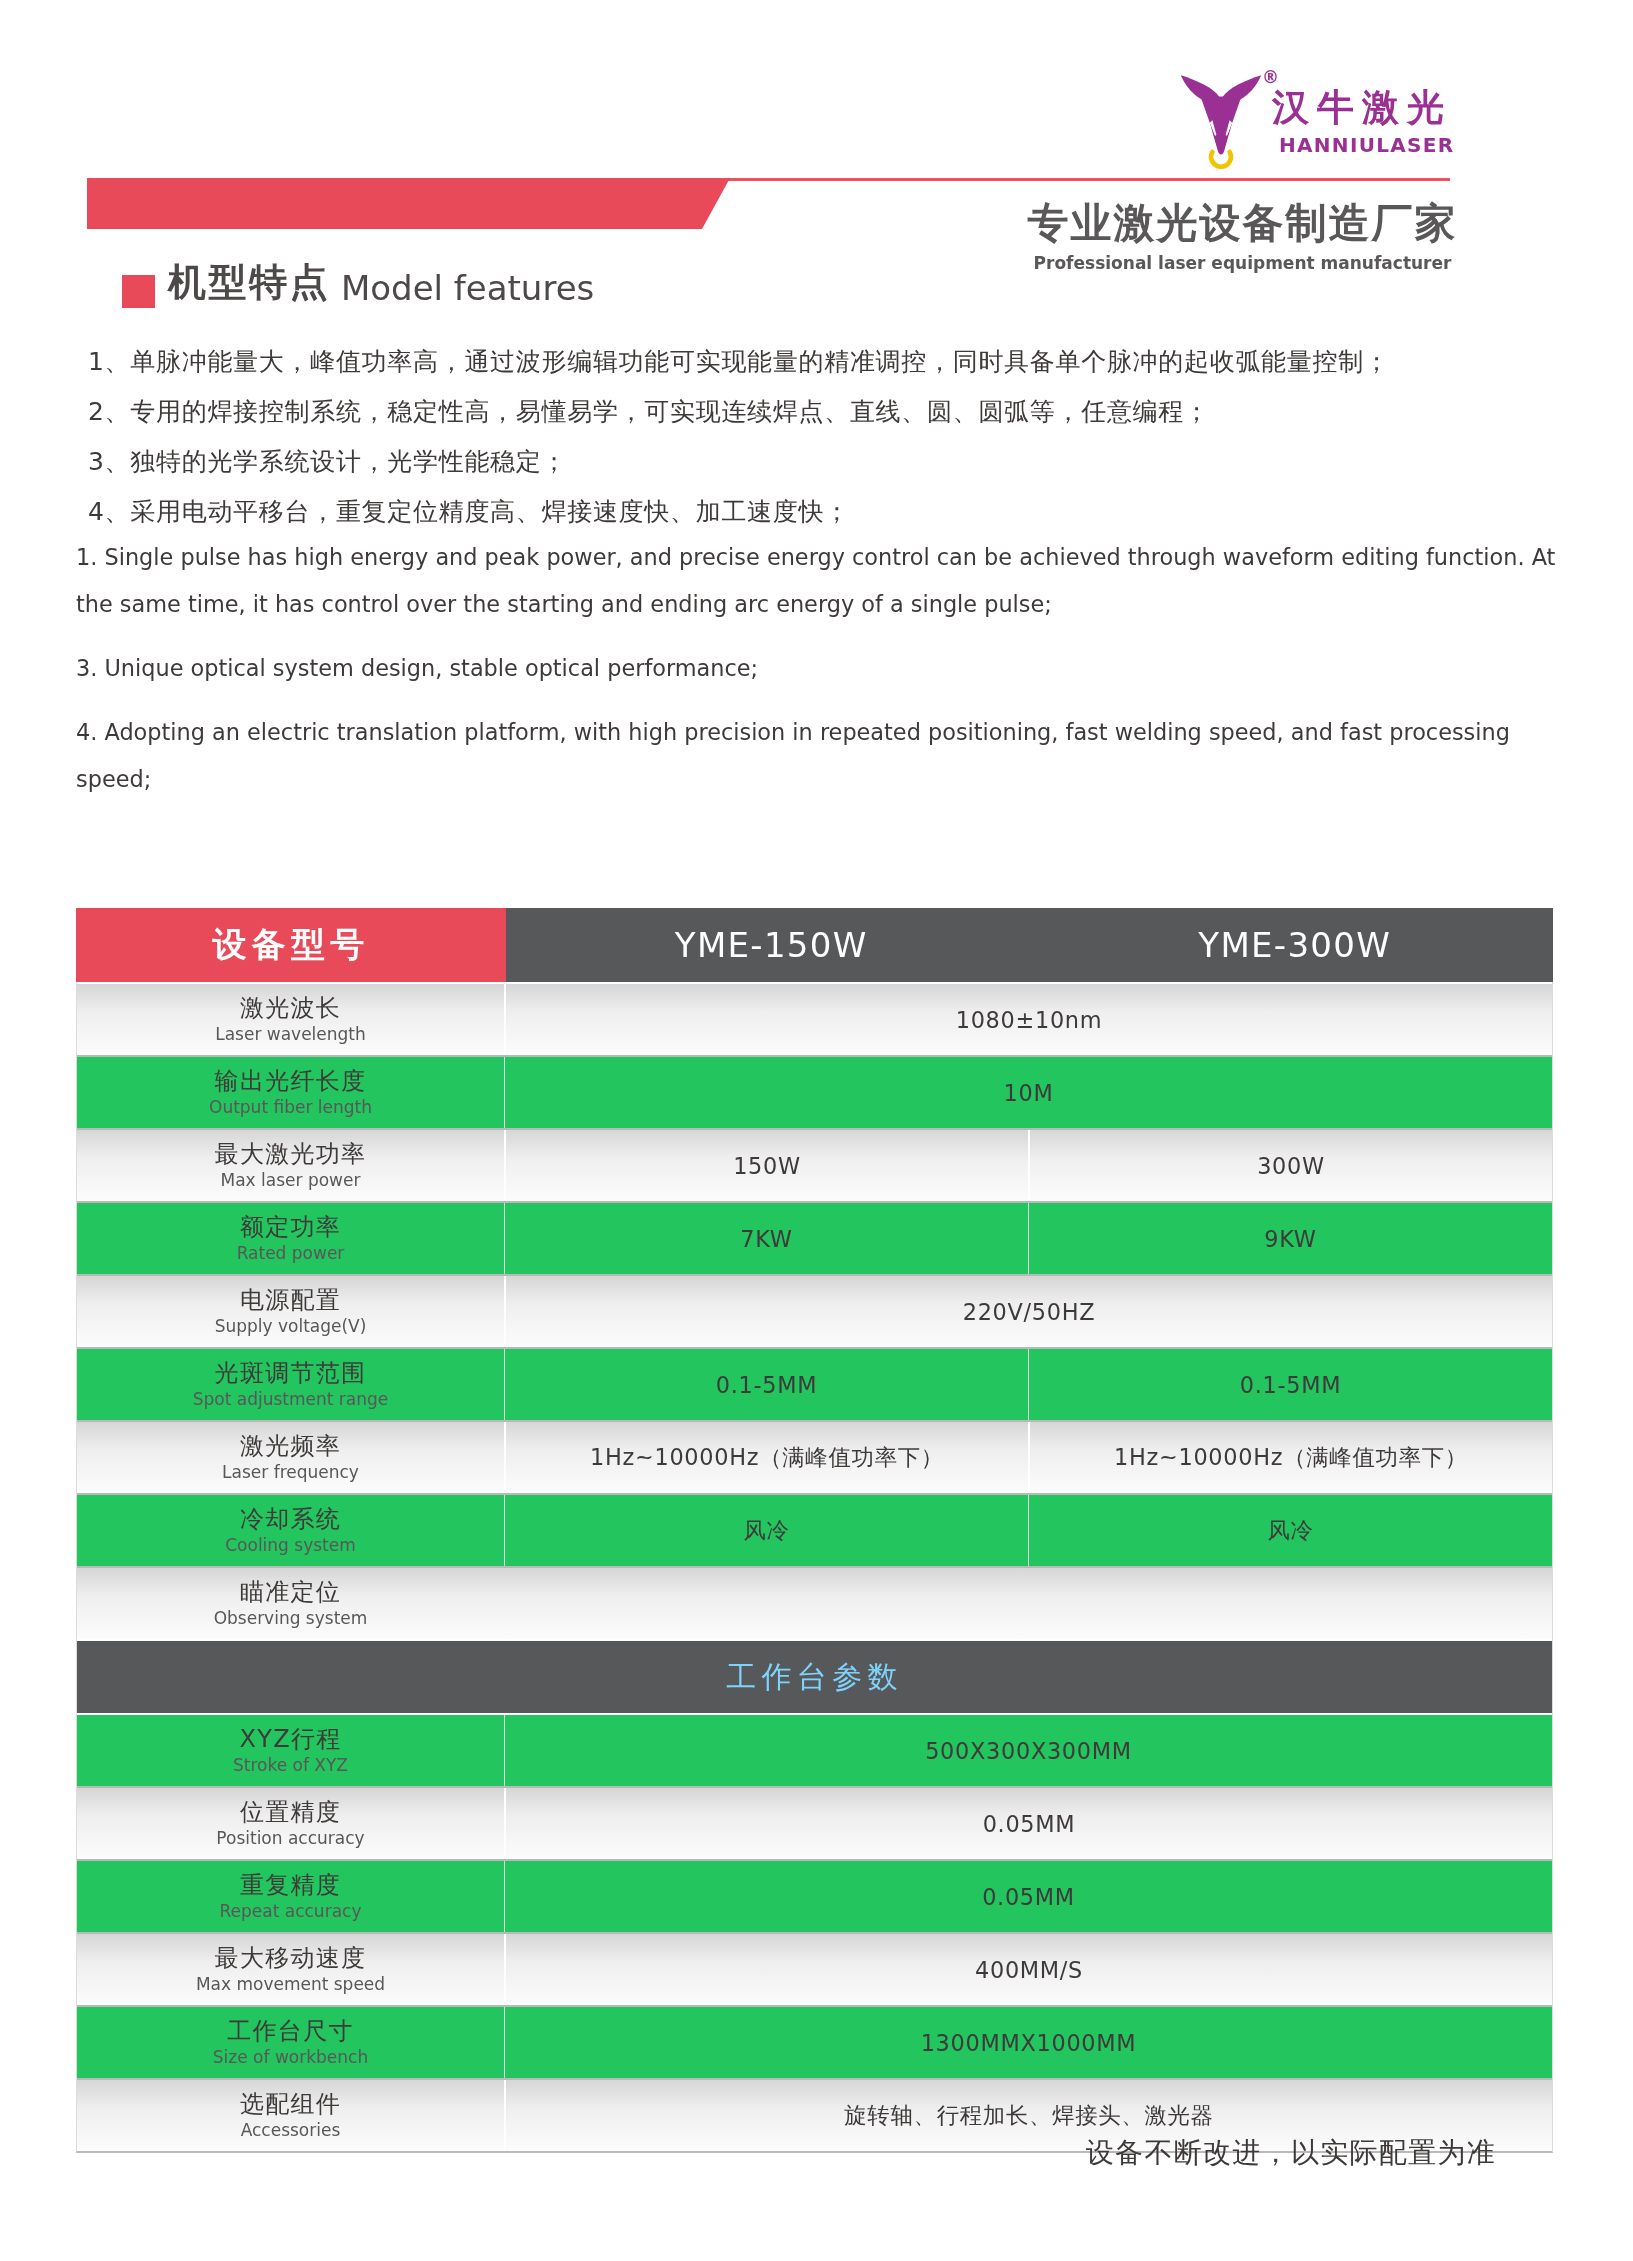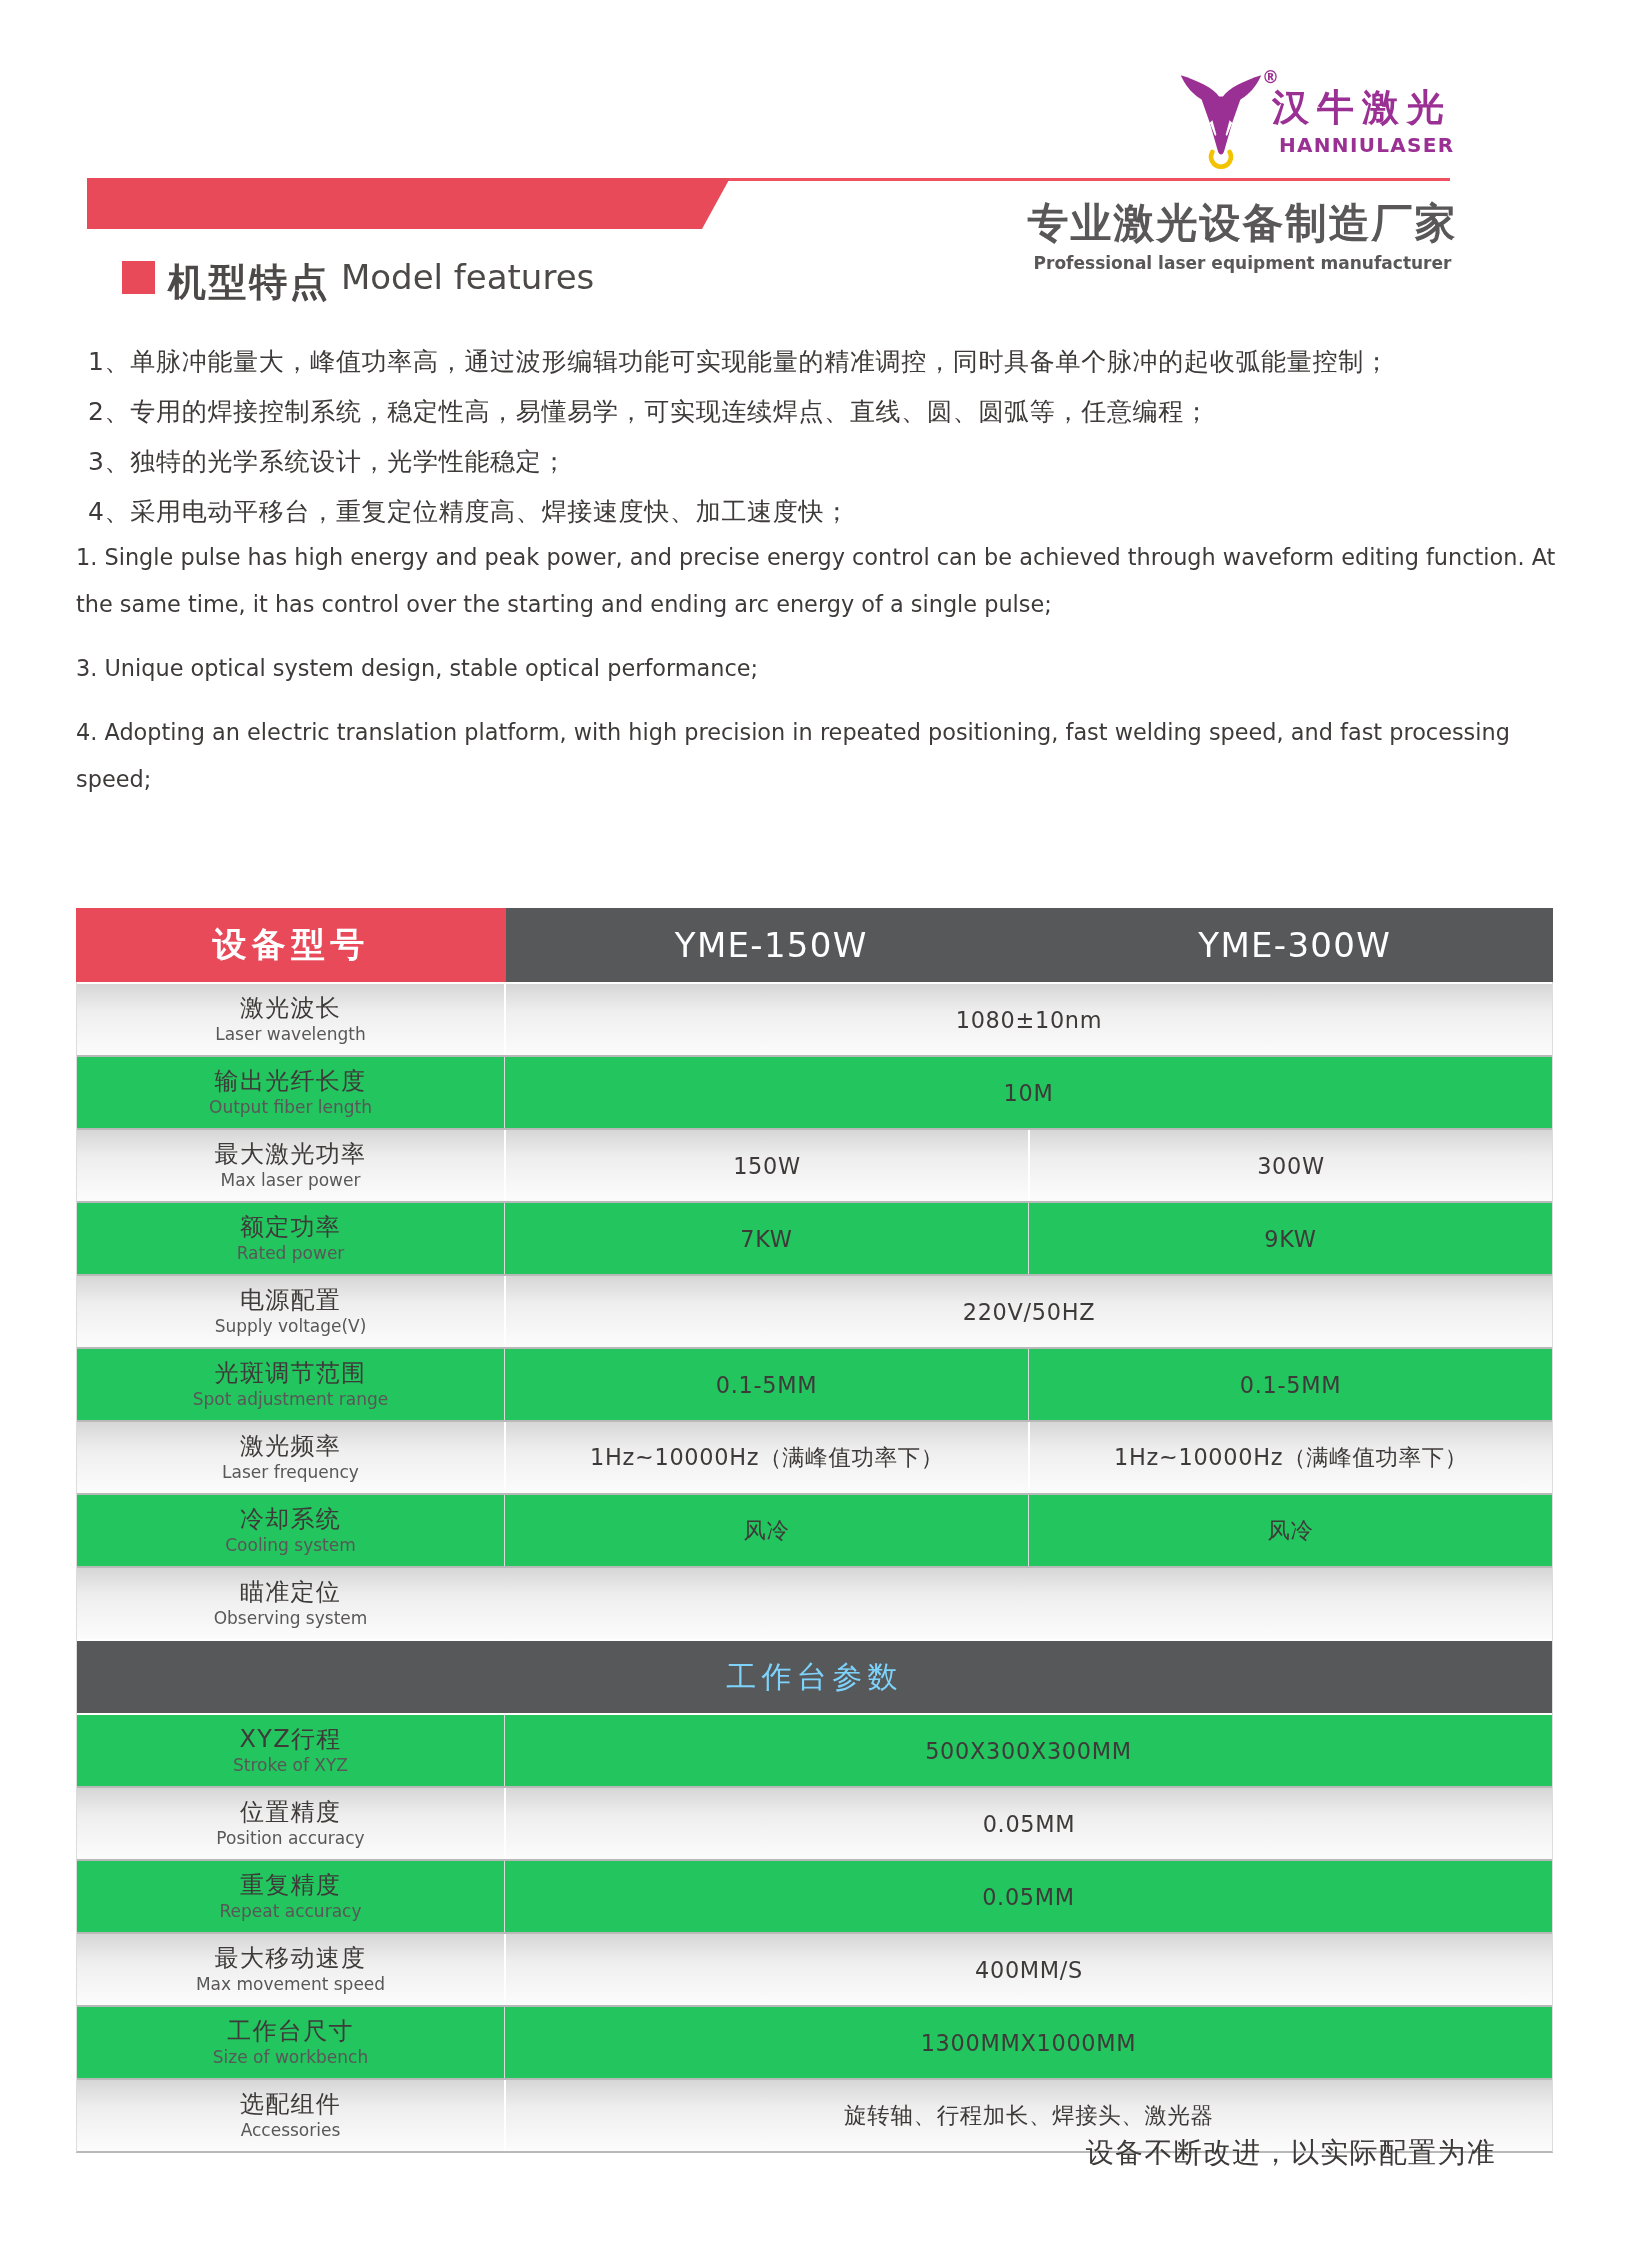--- a/index.html
+++ b/index.html
@@ -19,21 +19,21 @@
 
   
   .red-line { position:absolute; left:482px; top:178px; width:968px; height:3.3px; background:#ef5160; }
   .red-banner { position:absolute; left:87px; top:178px; width:643px; height:51px; background:#e84a5a;
                 clip-path:polygon(0 0, 100% 0, calc(100% - 28px) 100%, 0 100%); }
   .slogan { position:absolute; left:1012px; top:197px; width:461px; text-align:center; color:#595757; }
   .slogan-cn { font-size:41px; font-weight:bold; letter-spacing:2px; white-space:nowrap; line-height:1.3; }
   .slogan-en { font-size:17px; font-weight:bold; margin-top:2.6px; white-space:nowrap; }
 
   
-  .sec-title { position:absolute; left:88px; top:257px; display:flex; align-items:flex-start; color:#4c4948;padding-left:34px; }
+  .sec-title { position:absolute; left:88px; top:257px; display:flex; align-items:flex-end; color:#4c4948;padding-left:34px; }
   .title-square { width:33px; height:33px; background:#e84a5a; margin-right:13px; margin-top:4px; }
   .title-cn { font-size:38px; font-weight:bold; letter-spacing:2.6px; white-space:nowrap; }
   .title-en { font-size:34px; font-weight:normal; margin-left:10.5px; white-space:nowrap; }
 
   
   .feat-cn { position:absolute; left:88px; top:337px; font-size:25px; color:#3e3a39; }
   .feat-cn .cn-line { line-height:50px; white-space:nowrap; letter-spacing:0.7px; }
   .feat-en { position:absolute; left:76px; top:534px; width:1482px; font-size:22.4px; color:#3e3a39; }
   .feat-en .en-par { margin:0 0 17px 0; line-height:47px; }
 

